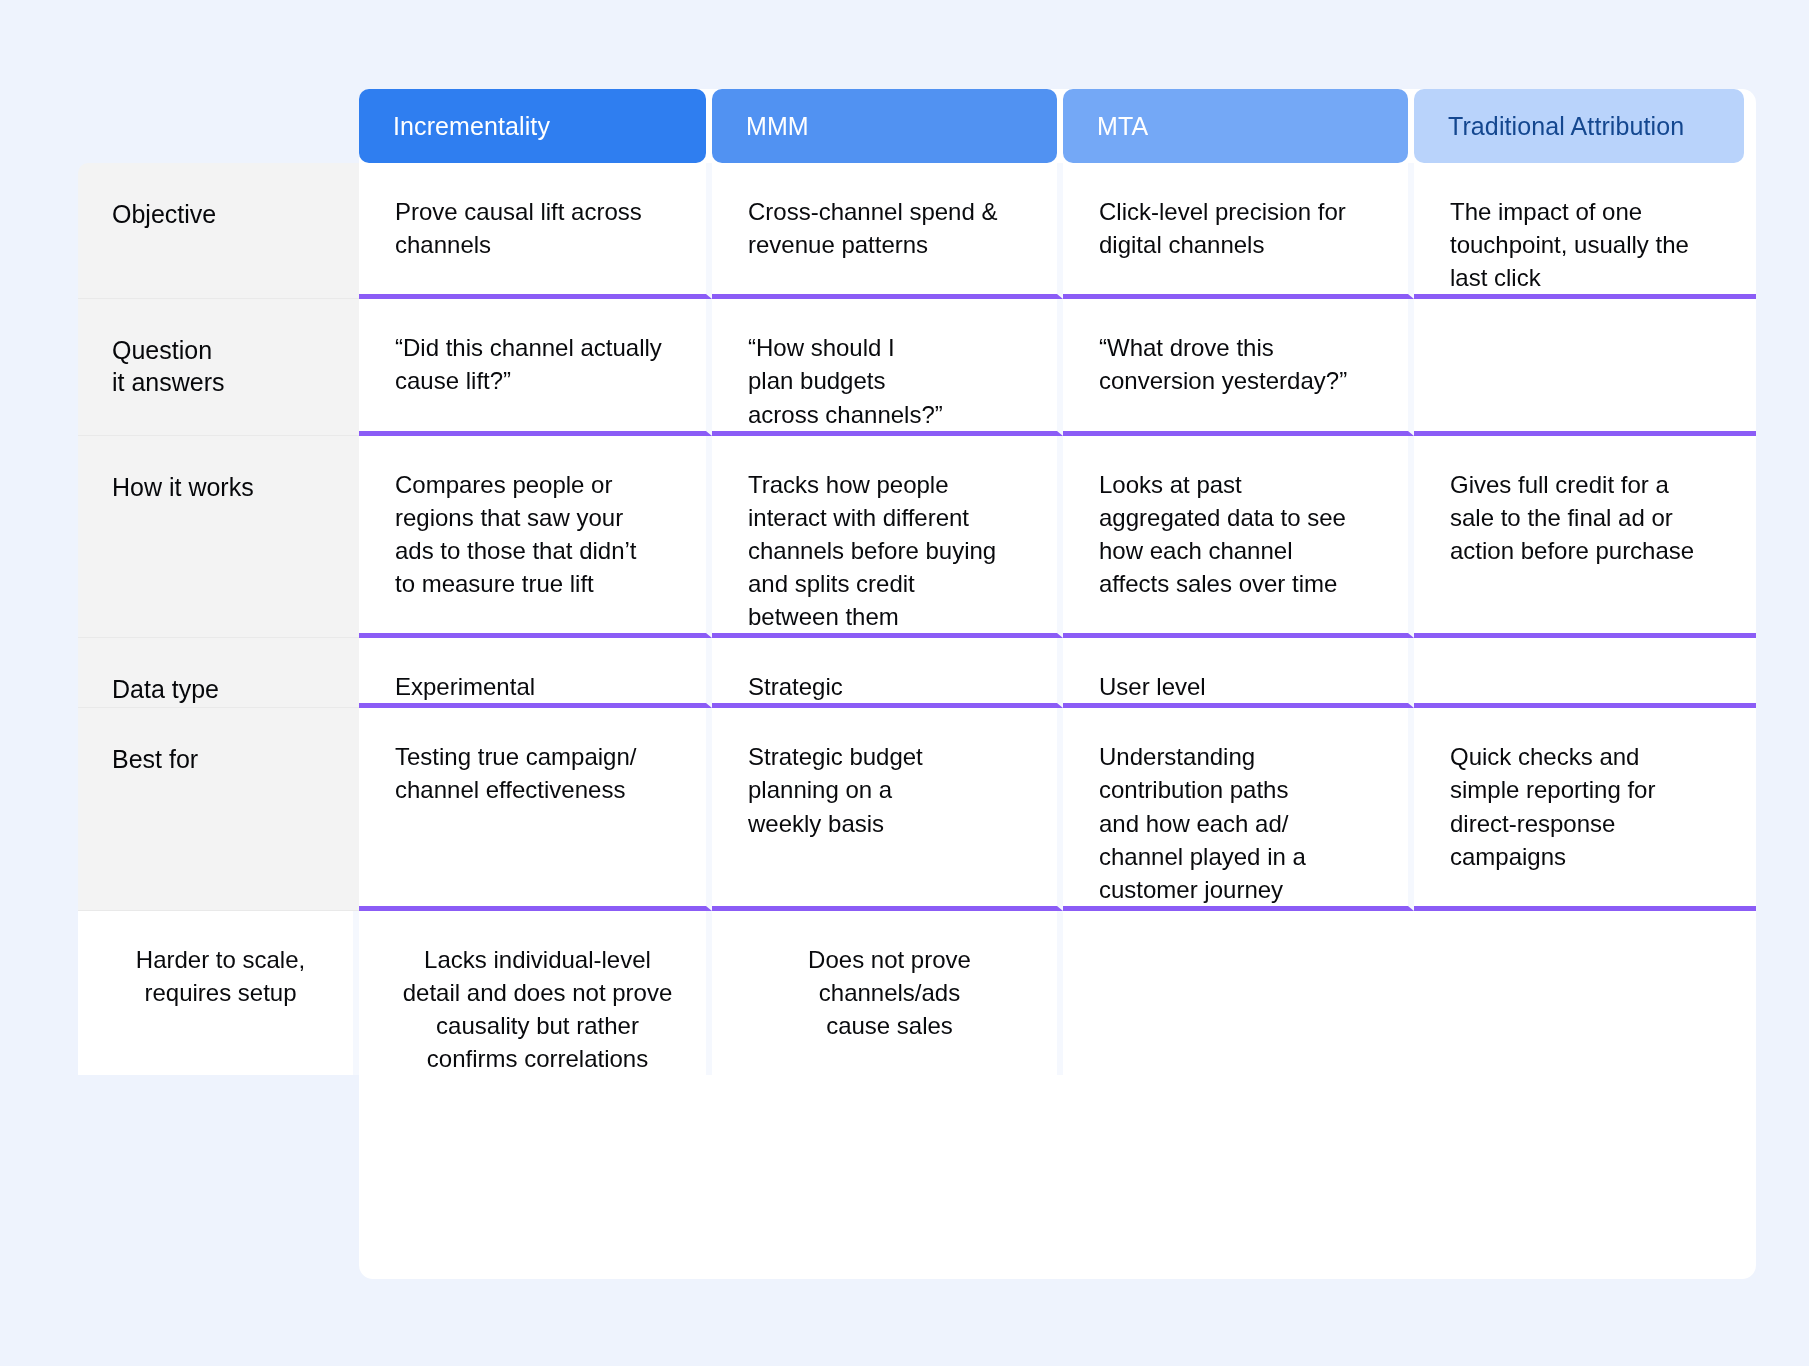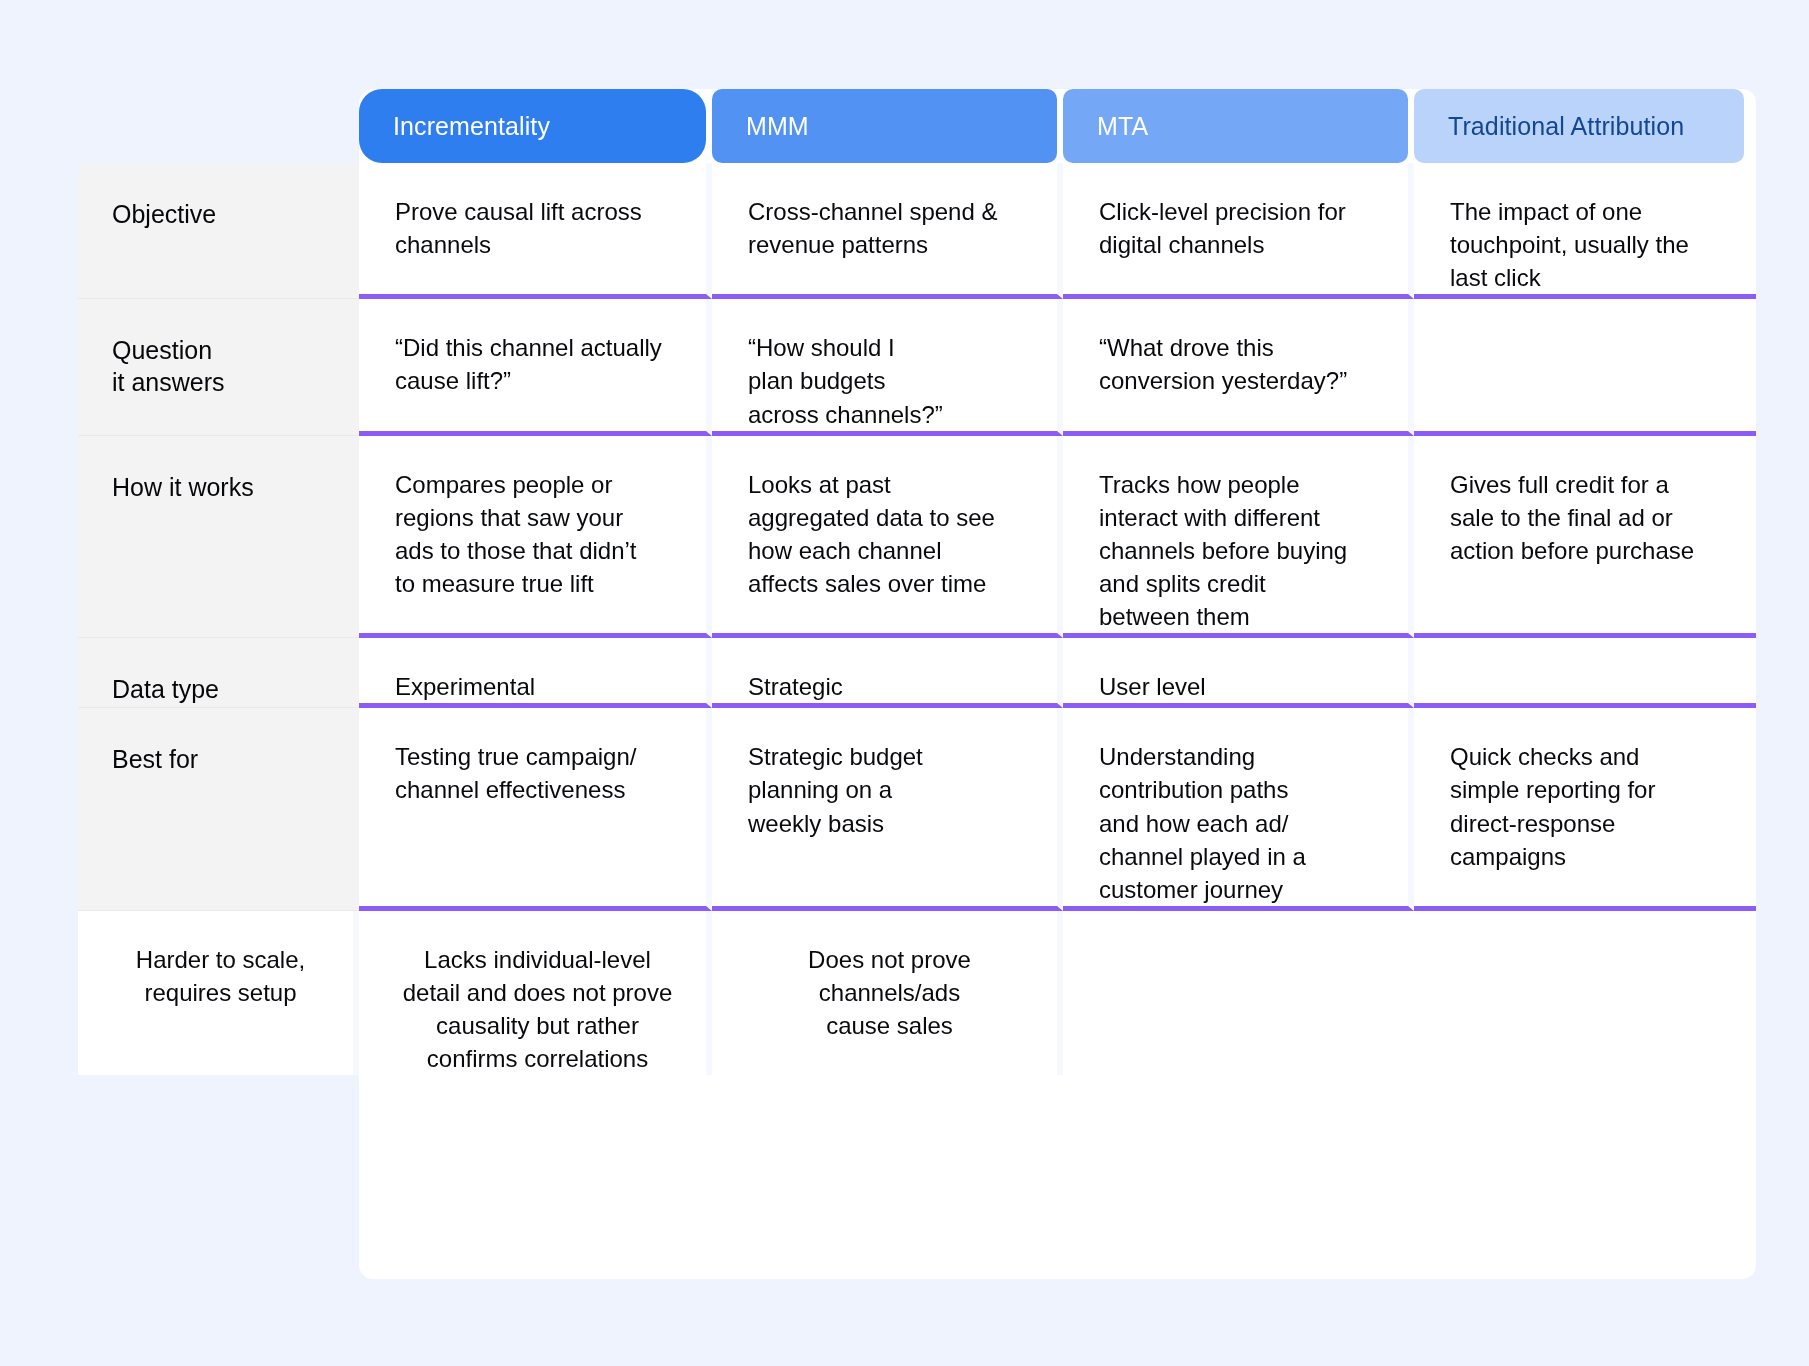--- a/index.html
+++ b/index.html
@@ -52,21 +52,21 @@
     height: 74px;
     margin-right: 6px;
     border-radius: 10px;
     display: flex;
     align-items: center;
     padding-left: 34px;
     font-size: 25px;
     letter-spacing: 0.1px;
     color: #ffffff;
   }
-  .hdr.c1 { background: #2f7ef0; border-radius: 23px; }
+  .hdr.c1 { background: #2f7ef0; }
   .hdr.c2 { background: #5192f2; }
   .hdr.c3 { background: #74a8f6; text-align: right; }
   .hdr.c4 { background: #b9d3fb; color: #14478f; margin-right: 12px; }
 
   
   .lbl {
     background: #f3f3f3;
     padding: 36px 0 0 34px;
     font-size: 25px;
     font-weight: normal;
@@ -135,29 +135,29 @@
 across channels?”</div>
     <div class="cell r1">“What drove this
 conversion yesterday?”</div>
     <div class="cell lastcol r1"></div>
 
     <div class="lbl r2">How it works</div>
     <div class="cell r2">Compares people or
 regions that saw your
 ads to those that didn’t
 to measure true lift</div>
-    <div class="cell r2">Looks at past
-aggregated data to see
-how each channel
-affects sales over time</div>
     <div class="cell r2">Tracks how people
 interact with different
 channels before buying
 and splits credit
 between them</div>
+    <div class="cell r2">Looks at past
+aggregated data to see
+how each channel
+affects sales over time</div>
     <div class="cell lastcol r2">Gives full credit for a
 sale to the final ad or
 action before purchase</div>
 
     <div class="lbl r3">Data type</div>
     <div class="cell r3">Experimental</div>
     <div class="cell r3">Strategic</div>
     <div class="cell r3">User level</div>
     <div class="cell lastcol r3"></div>
 

